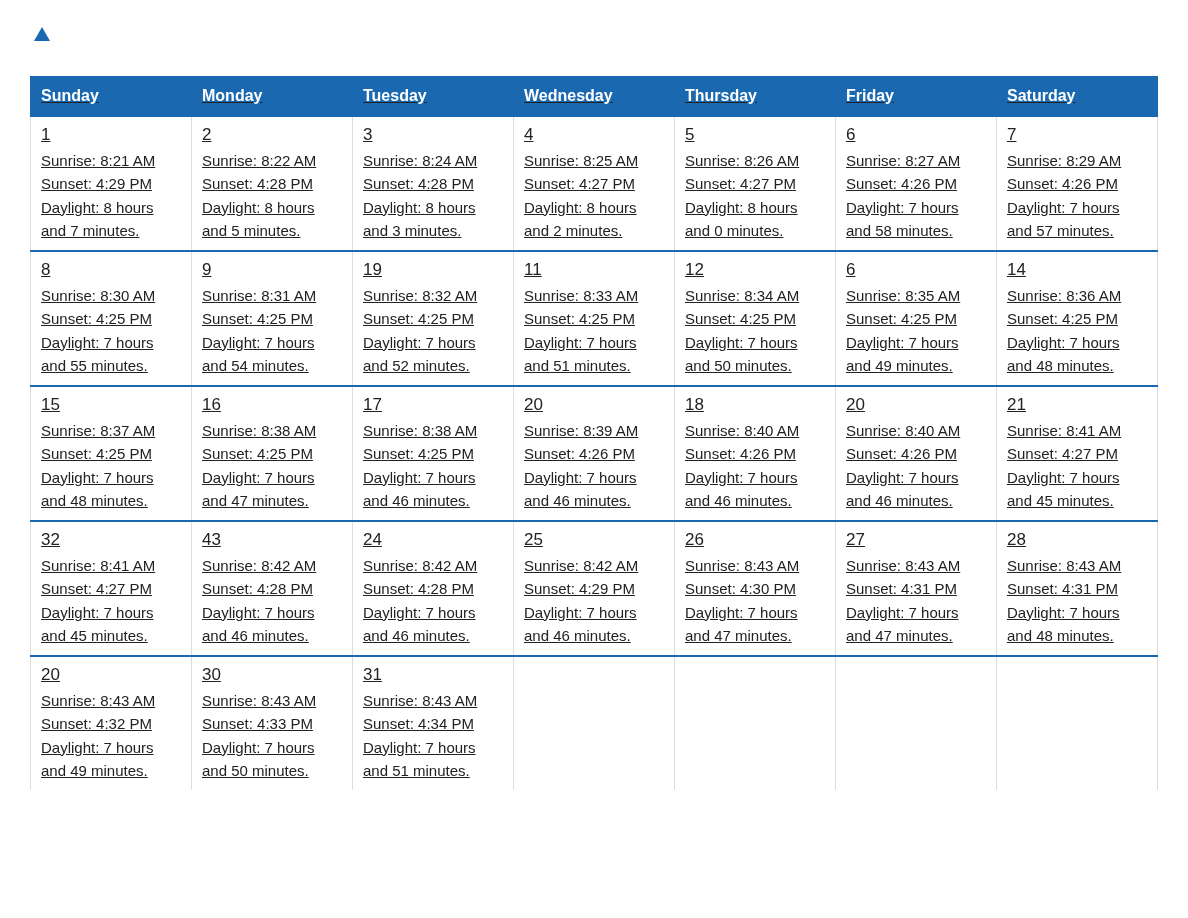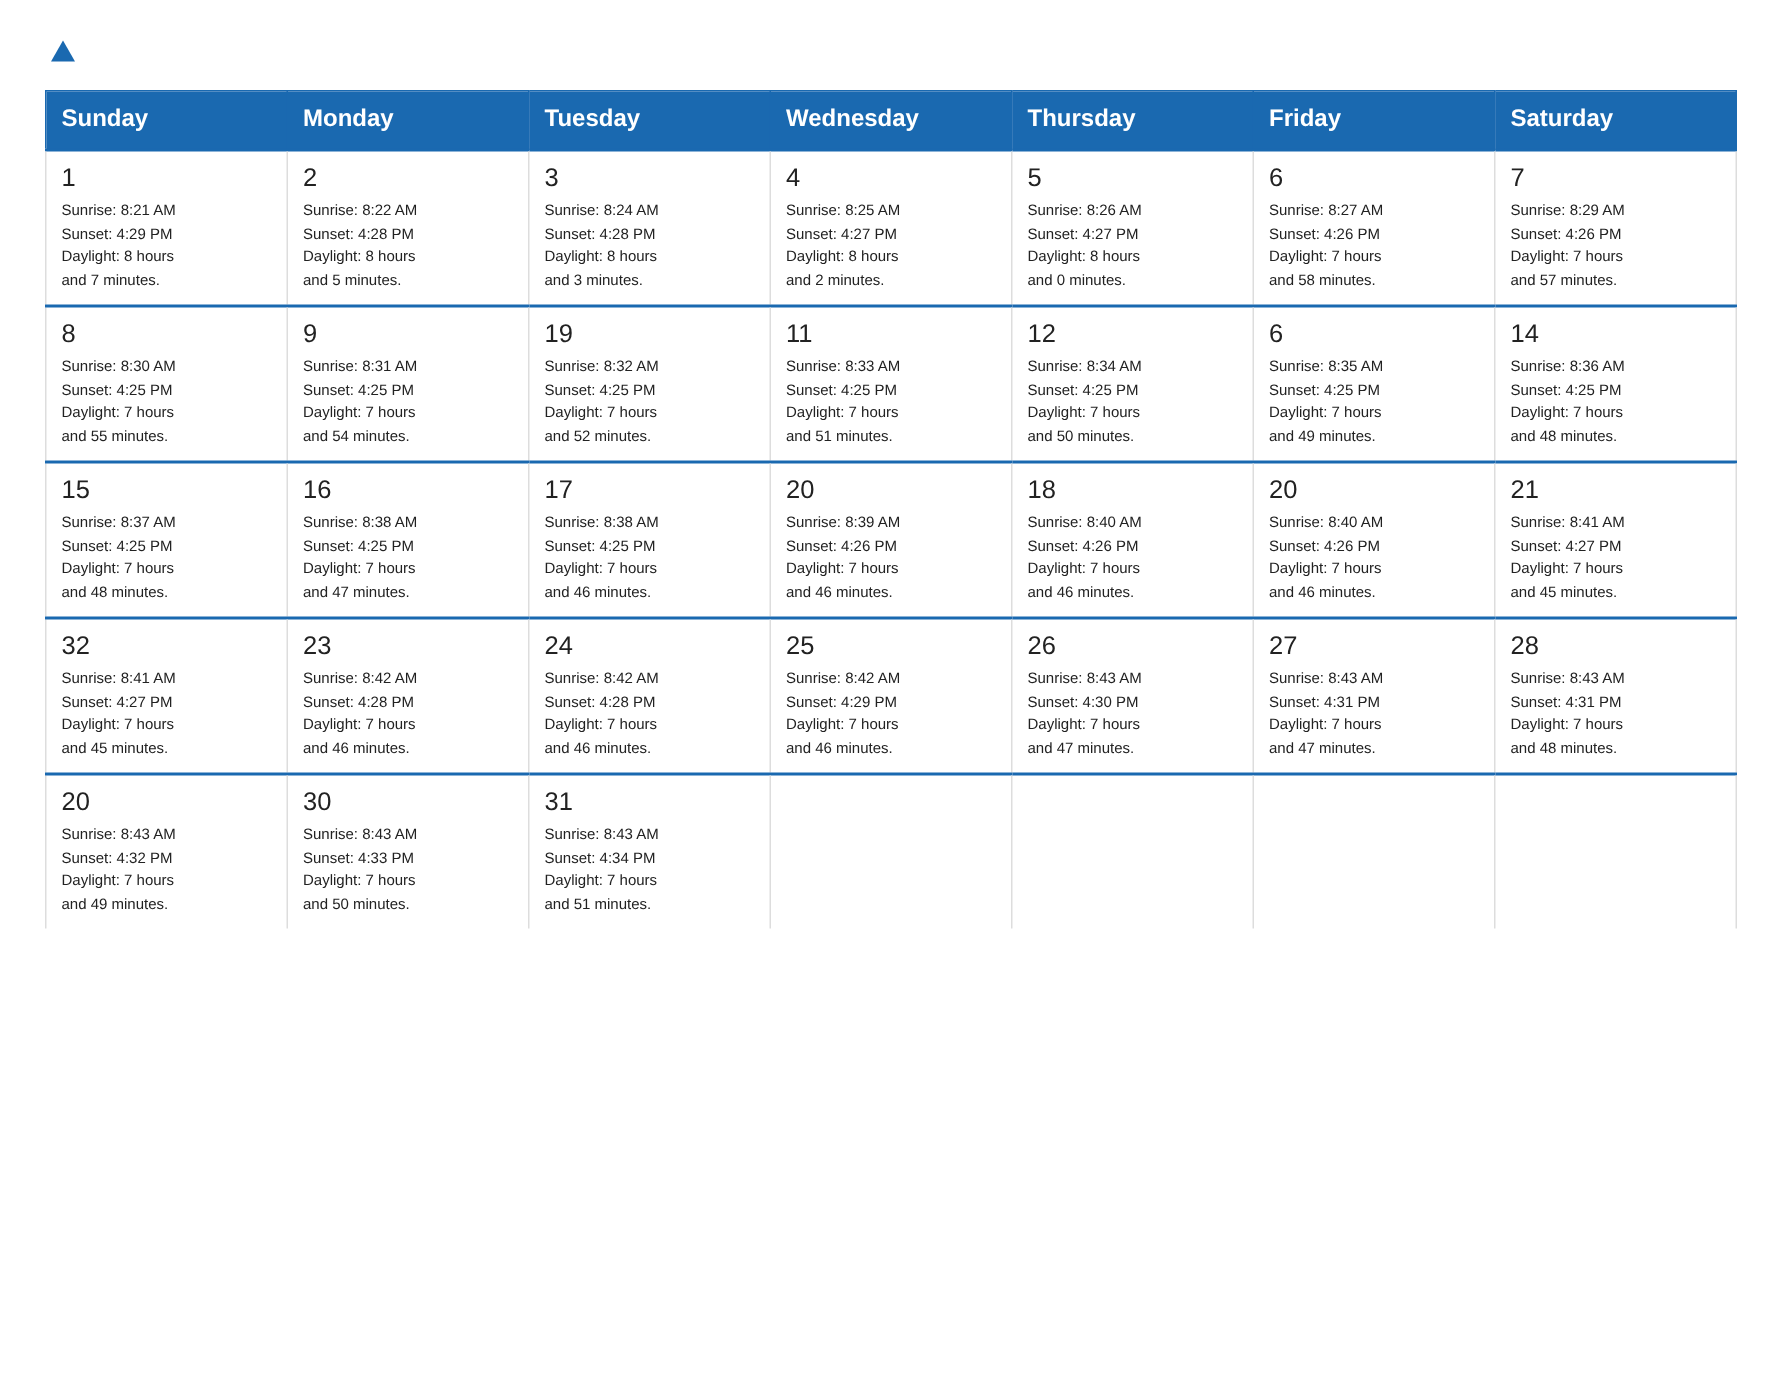--- a/index.html
+++ b/index.html
@@ -51,21 +51,22 @@
       line-height: 1.1;
     }
     .location-subtitle {
       font-size: 22px;
       color: #444;
       margin-top: 4px;
     }
     .calendar {
       width: 100%;
       border-collapse: collapse;
-      margin-top: 10px;
+      margin-top: 27px;
+      text-decoration: underline;
     }
     .calendar th {
       background: #1a69b0;
       color: #fff;
       font-size: 16px;
       font-weight: bold;
       padding: 10px 10px;
       text-align: left;
       border: 1px solid #1a69b0;
     }
@@ -87,21 +88,21 @@
     .calendar tbody tr:not(:first-child) td {
       border-top: 2px solid #1a69b0;
     }
     .day-number {
       font-size: 17px;
       font-weight: normal;
       color: #222;
       margin-bottom: 4px;
     }
     .day-info {
-      font-size: 10px;
+      font-size: 15px;
       color: #222;
       line-height: 1.55;
     }
     .empty-cell {
       background: #fff;
     }
   </style>
 </head>
 <body>
 
@@ -227,21 +228,21 @@
         <div class="day-number">21</div>
         <div class="day-info">Sunrise: 8:41 AM<br>Sunset: 4:27 PM<br>Daylight: 7 hours<br>and 45 minutes.</div>
       </td>
       </tr>
       <tr>
         <td>
         <div class="day-number">32</div>
         <div class="day-info">Sunrise: 8:41 AM<br>Sunset: 4:27 PM<br>Daylight: 7 hours<br>and 45 minutes.</div>
       </td>
         <td>
-        <div class="day-number">23</div>
+        <div class="day-number">43</div>
         <div class="day-info">Sunrise: 8:42 AM<br>Sunset: 4:28 PM<br>Daylight: 7 hours<br>and 46 minutes.</div>
       </td>
         <td>
         <div class="day-number">24</div>
         <div class="day-info">Sunrise: 8:42 AM<br>Sunset: 4:28 PM<br>Daylight: 7 hours<br>and 46 minutes.</div>
       </td>
         <td>
         <div class="day-number">25</div>
         <div class="day-info">Sunrise: 8:42 AM<br>Sunset: 4:29 PM<br>Daylight: 7 hours<br>and 46 minutes.</div>
       </td>

